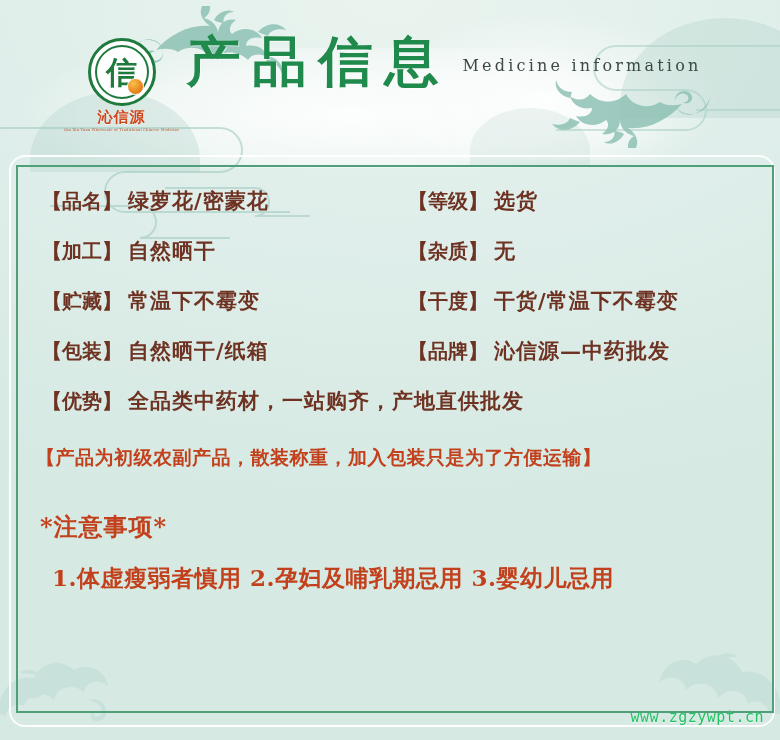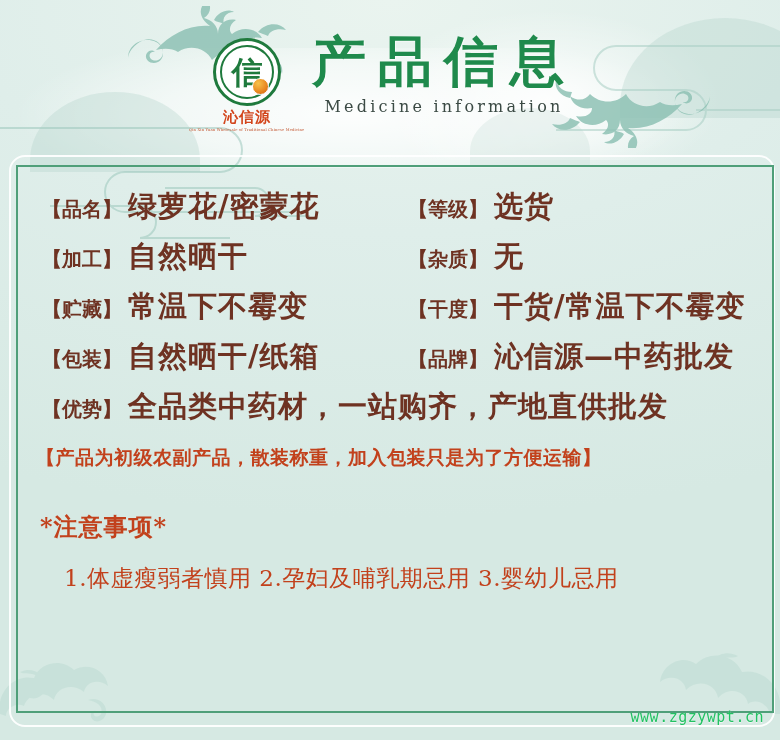--- a/index.html
+++ b/index.html
@@ -86,21 +86,21 @@
   }
   .brandname{
     margin-top:3px;font-size:15px;font-weight:bold;letter-spacing:1px;
     color:#d2451b;line-height:1.1;white-space:nowrap;
     text-shadow:0 1px 0 rgba(255,255,255,.6);
   }
   .brandsub{
     margin-top:1px;font-size:4px;color:#c0502a;letter-spacing:.2px;
     white-space:nowrap;transform:scale(.92);
   }
-  .titlewrap{display:flex;flex-direction:column;align-items:center;}
+  .titlewrap{display:flex;flex-direction:row;align-items:center;}
   .title{
     font-size:54px;font-weight:bold;color:#1f8a4c;letter-spacing:12px;
     line-height:1;margin:0;padding-left:12px;
     text-shadow:1px 1px 0 rgba(255,255,255,.55);
   }
   .subtitle{
     margin-top:9px;font-size:16px;color:#3b4a44;letter-spacing:3.2px;
     padding-left:12px;font-family:"DejaVu Serif","Liberation Serif",serif;
   }
 
@@ -125,39 +125,39 @@
   .rows{padding:0 0 0 26px;}
   .row{display:flex;align-items:baseline;height:50px;}
   .cell{display:flex;align-items:baseline;}
   .cell.left{width:366px;flex:0 0 366px;}
   .lbl{
     font-size:20px;font-weight:bold;color:#6e3222;
     letter-spacing:0px;white-space:nowrap;
     font-family:"DejaVu Serif","Liberation Serif",serif;
   }
   .val{
-    font-size:29px;font-weight:bold;color:#6e3222;
+    font-size:21px;font-weight:bold;color:#6e3222;
     margin-left:6px;white-space:nowrap;letter-spacing:1px;
     font-family:"DejaVu Serif","Liberation Serif",serif;
   }
   .row.full .cell.left{width:auto;flex:0 0 auto;}
 
   .note-red{
     margin-top:8px;padding-left:20px;
     font-size:19px;font-weight:bold;color:#c2411c;letter-spacing:.5px;
     white-space:nowrap;
   }
 
   .attention{
     margin-top:40px;padding-left:24px;
     font-size:24px;font-weight:bold;color:#c2411c;letter-spacing:1px;
   }
   .attention-list{
-    margin-top:20px;padding-left:48px;
-    font-size:23px;font-weight:normal;color:#c2411c;letter-spacing:.5px;
+    margin-top:20px;padding-left:36px;
+    font-size:23px;font-weight:bold;color:#c2411c;letter-spacing:.5px;
     white-space:nowrap;
   }
 
   .watermark{
     position:absolute;right:16px;bottom:14px;
     font-family:"DejaVu Sans Mono","Liberation Mono",monospace;
     font-size:15px;color:#22c262;letter-spacing:.5px;
     text-shadow:0 1px 1px rgba(255,255,255,.7);
   }
 </style>

